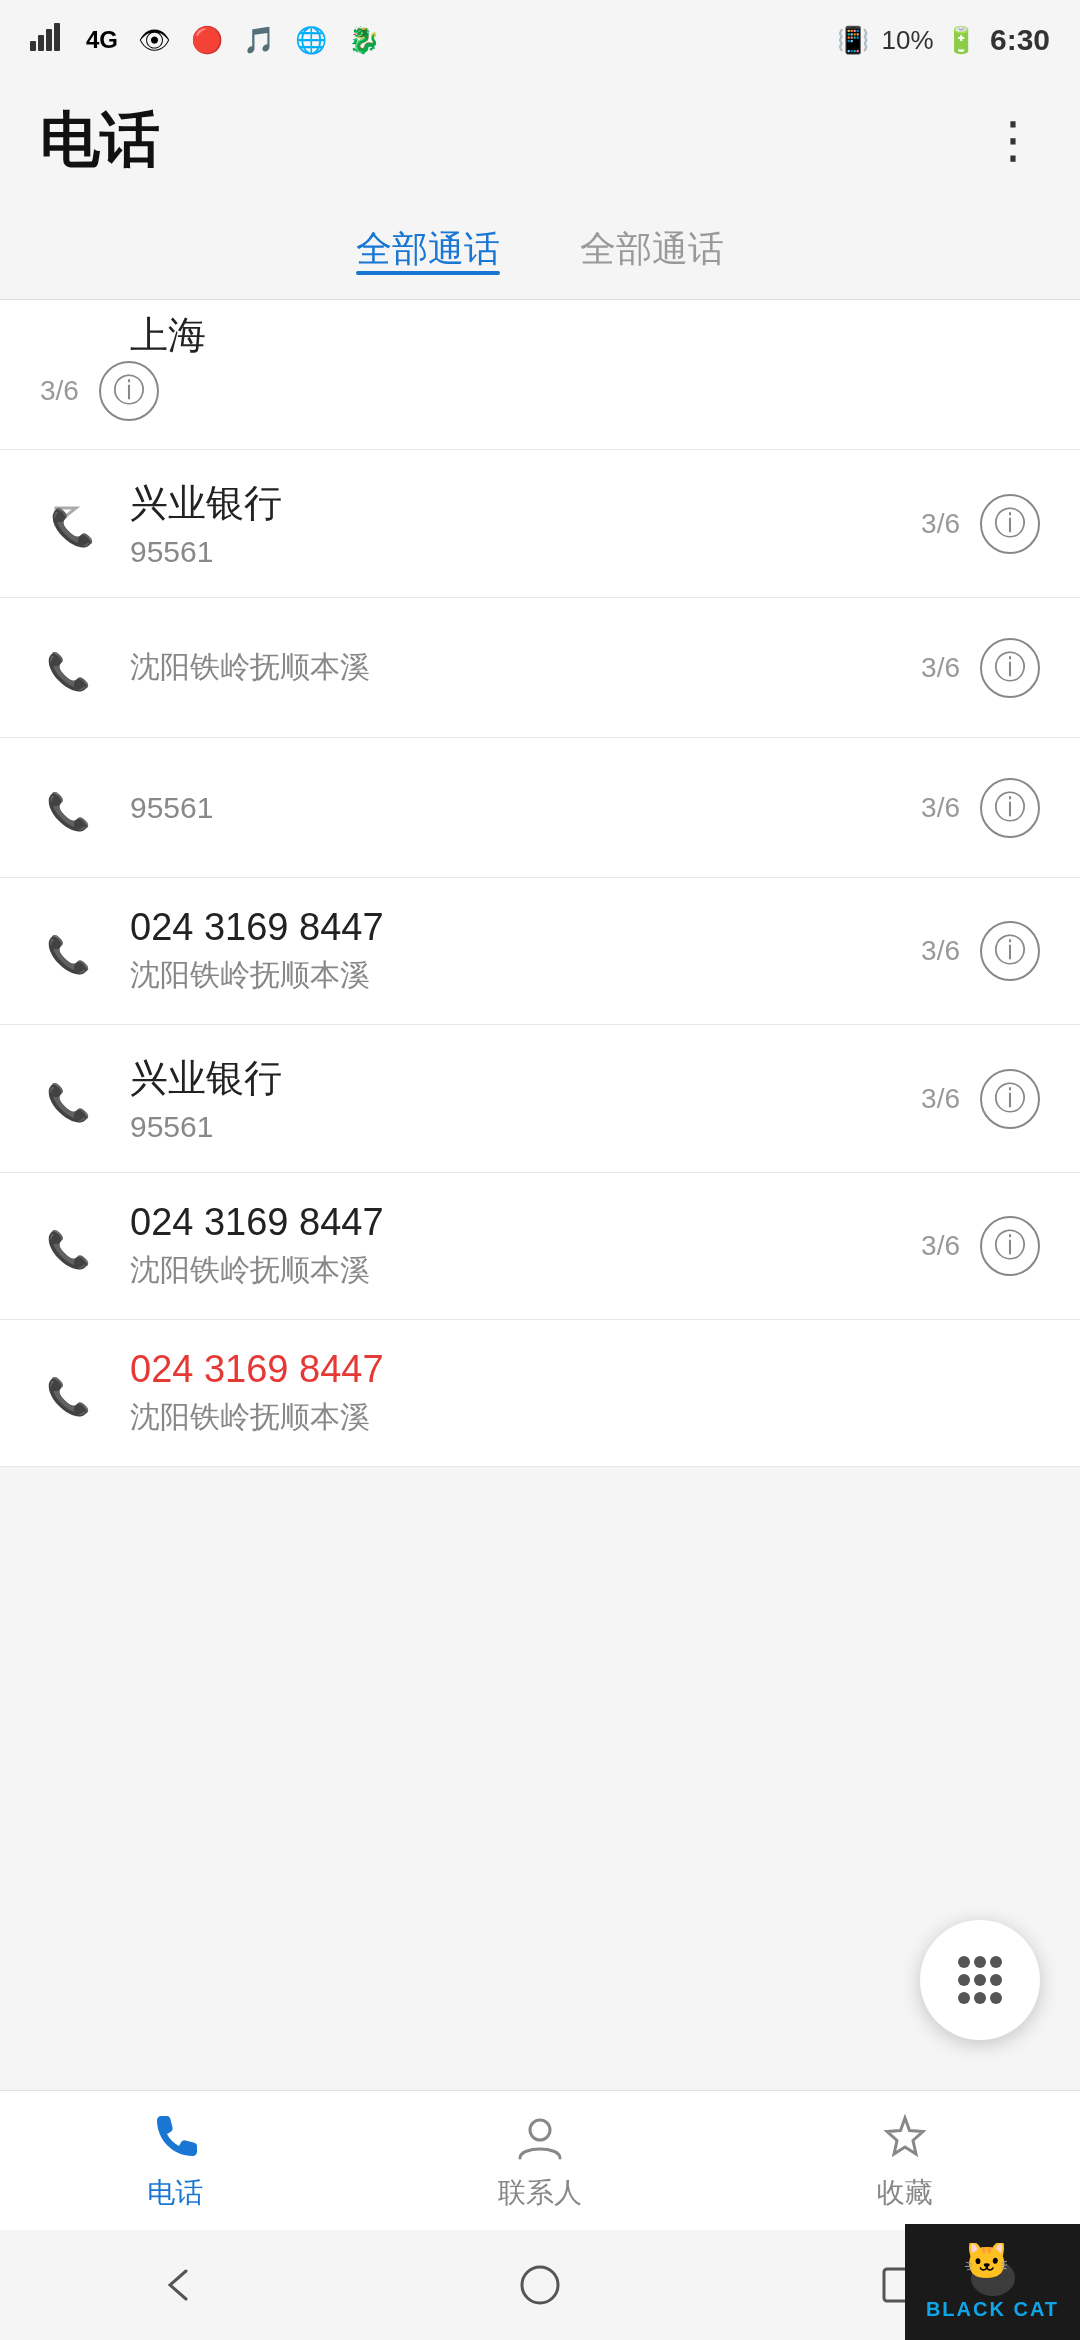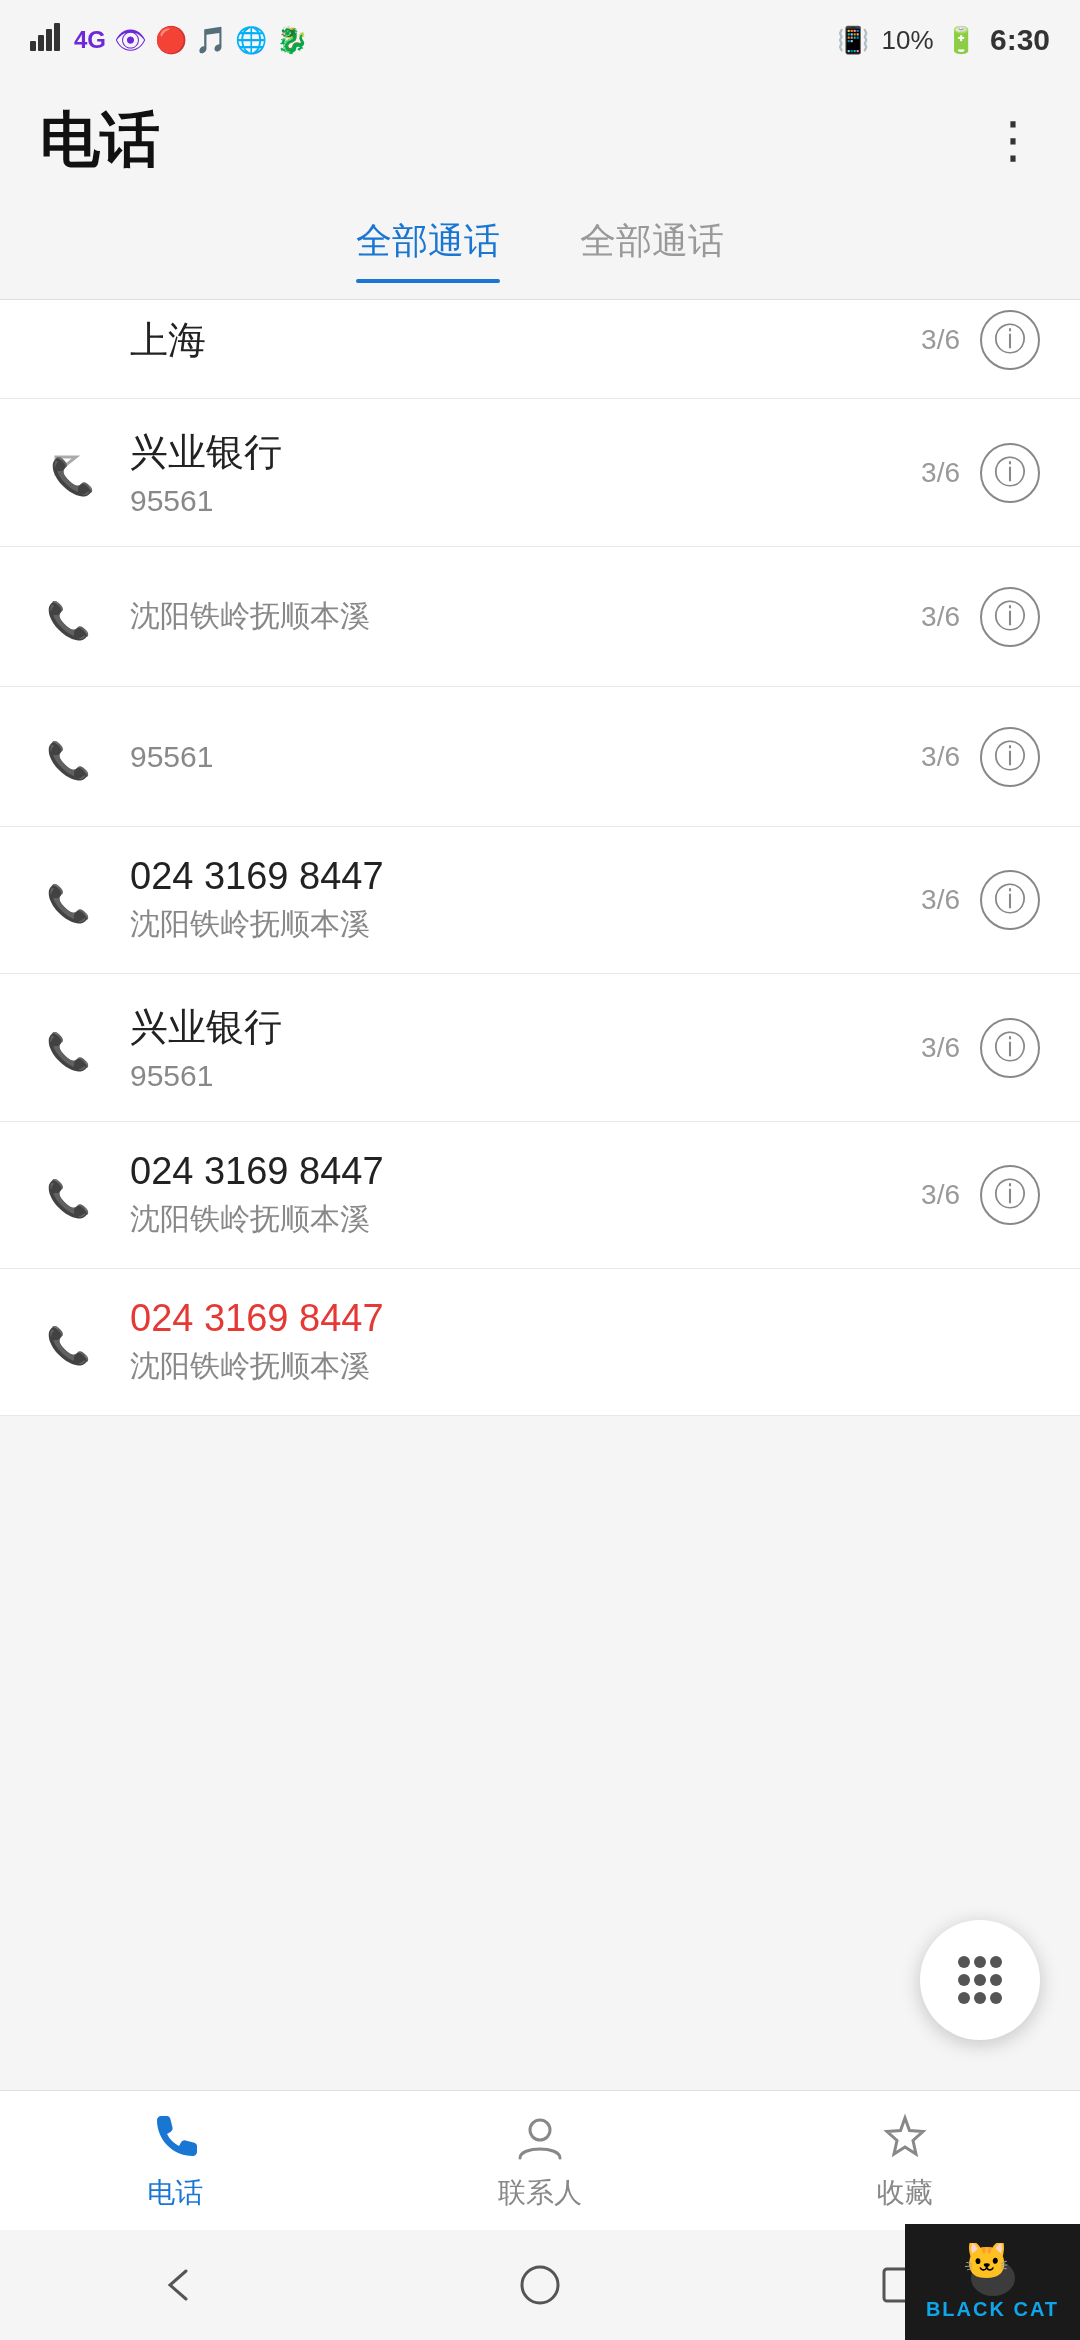--- a/index.html
+++ b/index.html
@@ -19,23 +19,23 @@
       height: 80px;
       background: #f5f5f5;
       display: flex;
       align-items: center;
       justify-content: space-between;
       padding: 0 30px;
     }
     .status-left {
       display: flex;
       align-items: center;
-      gap: 8px;
+      gap: 20px;
       font-size: 26px;
-      color: #6d28d9;
+      color: #000000;
     }
     .status-right {
       display: flex;
       align-items: center;
       gap: 12px;
       font-size: 26px;
       color: #333;
     }
     .time { font-size: 30px; font-weight: bold; color: #333; }
 
@@ -68,21 +68,20 @@
       background: #f5f5f5;
       display: flex;
       align-items: center;
       justify-content: center;
       gap: 80px;
       border-bottom: 1px solid #ddd;
     }
     .tab {
       font-size: 36px;
       color: #999;
-      padding-bottom: 16px;
       cursor: pointer;
       position: relative;
     }
     .tab.active {
       color: #1976d2;
     }
     .tab.active::after {
       content: '';
       position: absolute;
       bottom: -1px;
@@ -164,23 +163,23 @@
       justify-content: center;
       font-size: 32px;
       color: #888;
       cursor: pointer;
       background: transparent;
     }
 
     
     .partial-item {
       display: flex;
-      align-items: center;
       padding: 10px 40px 28px 40px;
       border-bottom: 1px solid #e8e8e8;
+      flex-direction: column;
     }
     .partial-content {
       flex: 1;
       padding-left: 90px;
     }
     .partial-name {
       font-size: 38px;
       color: #222;
     }
     .partial-right {

